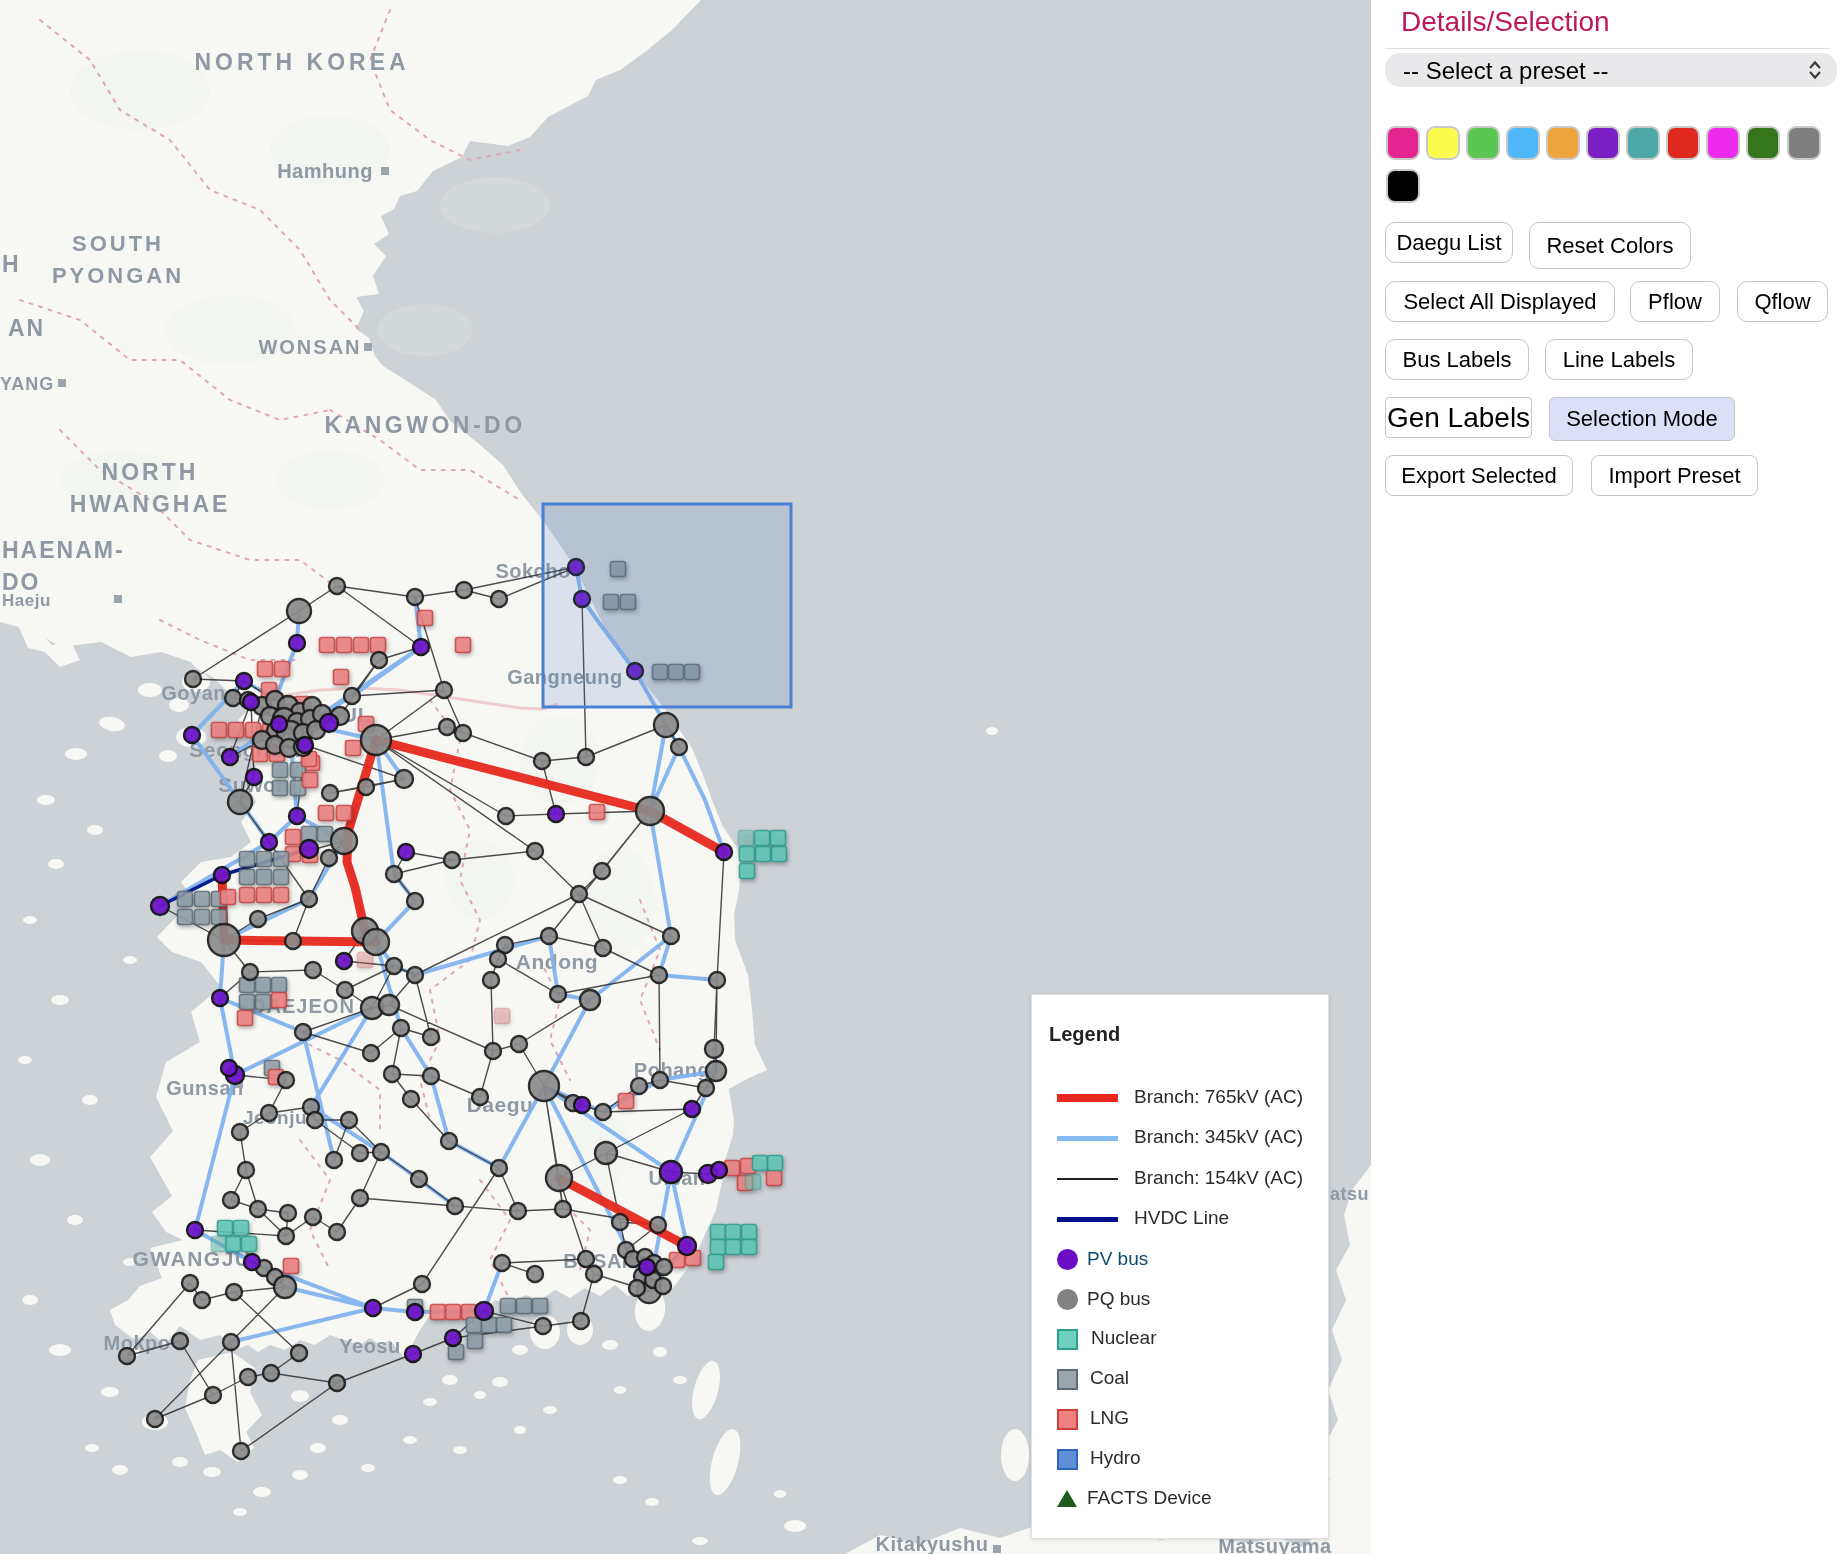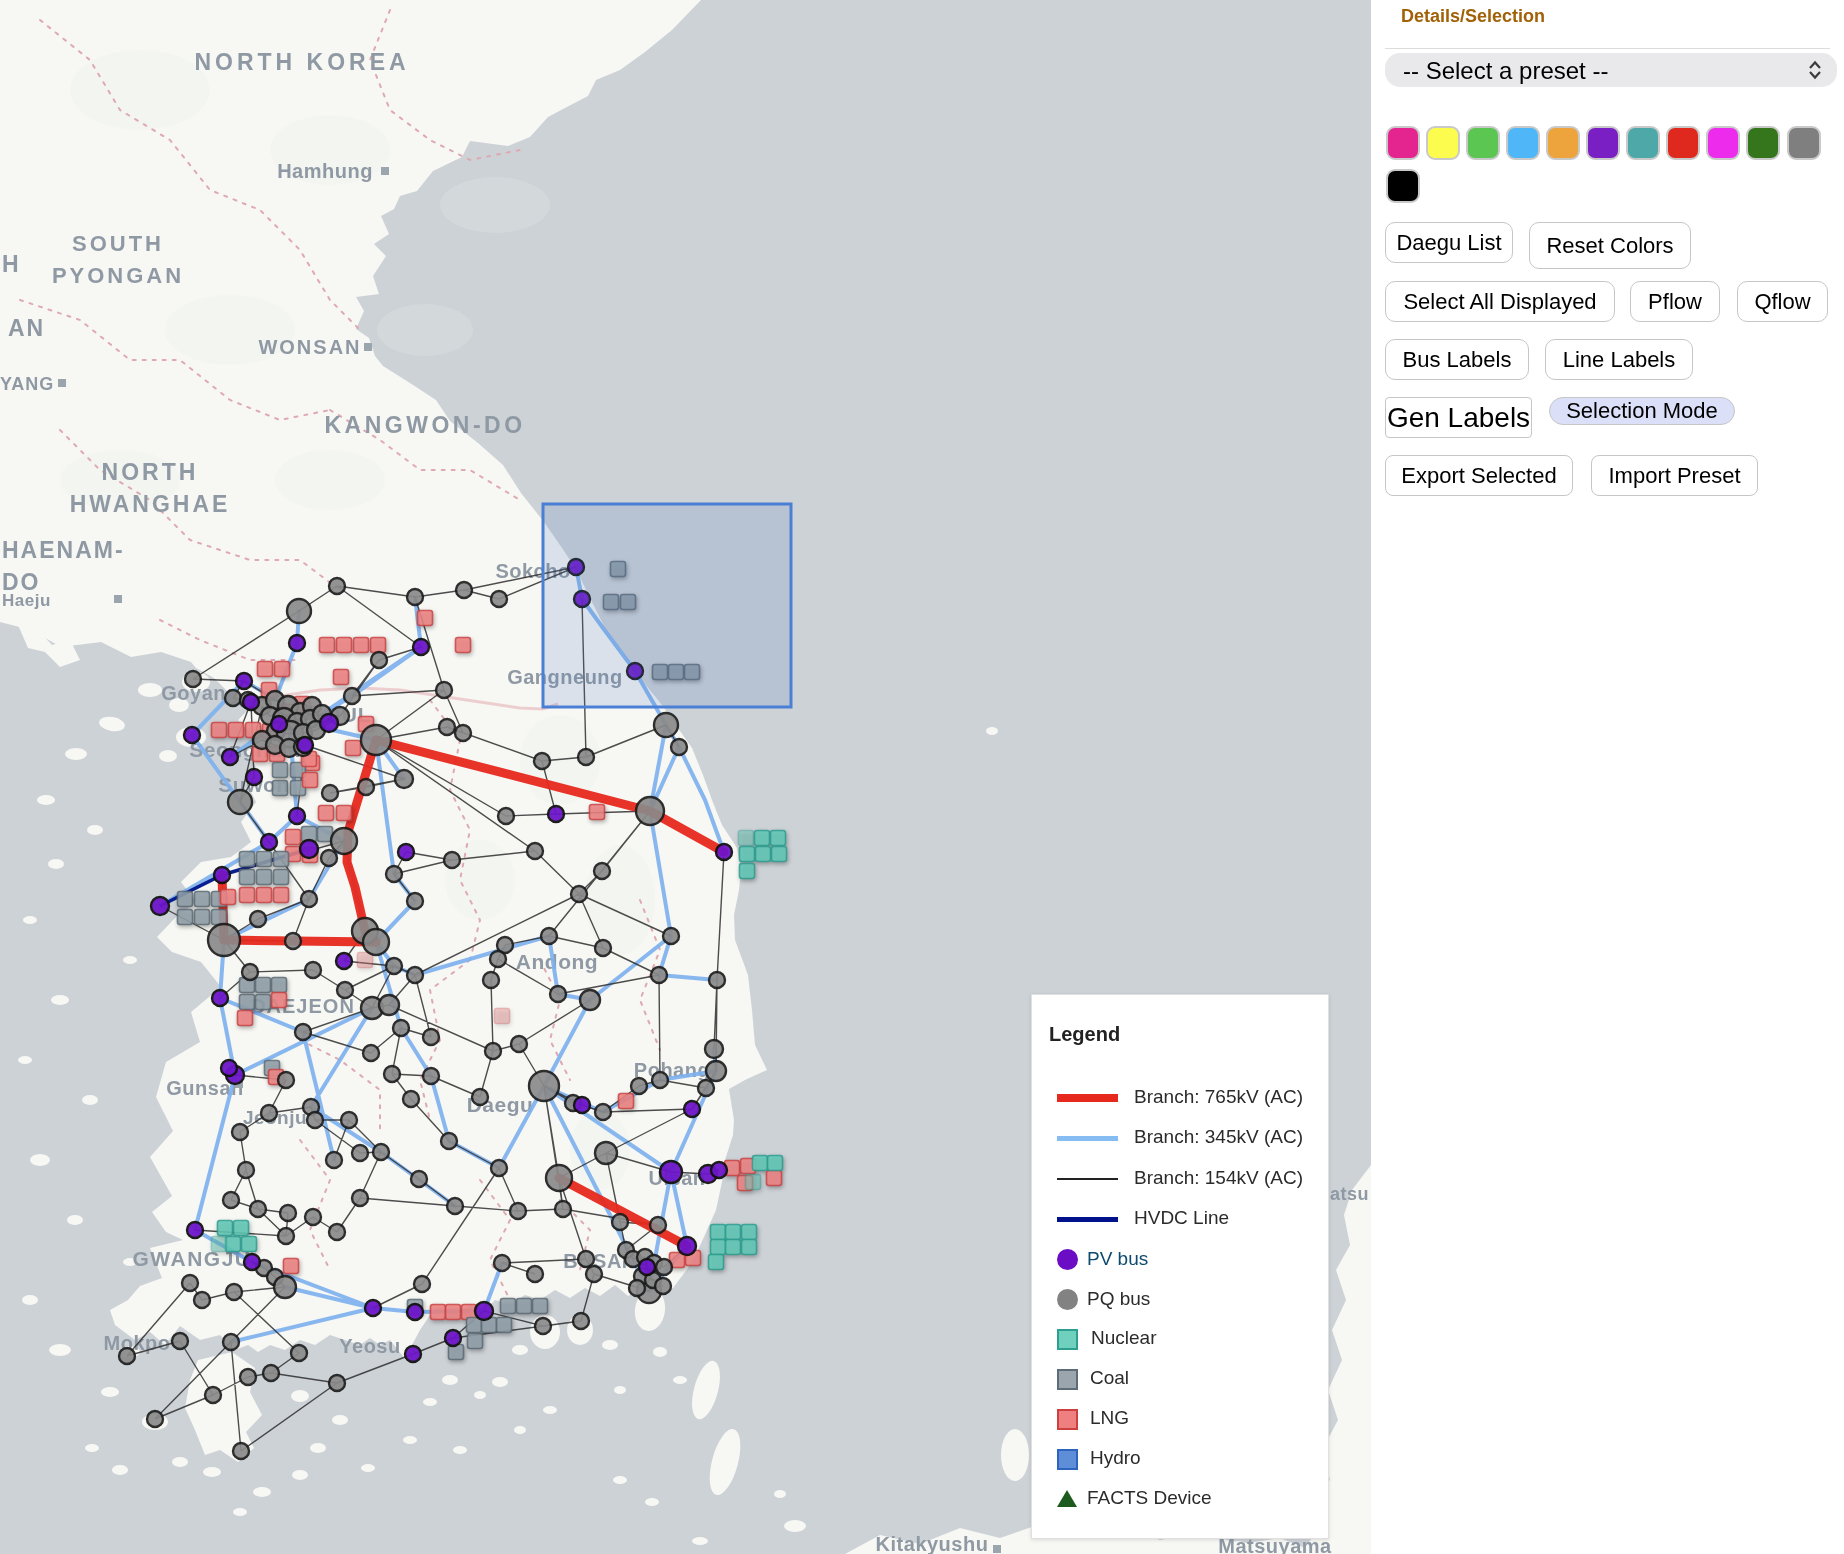--- a/index.html
+++ b/index.html
@@ -492,21 +492,21 @@
       <div style="position:absolute;left:25px;top:464px;height:0">
         <div style="position:absolute;top:-10px;left:0px;width:17px;height:17px;background:#5e8ed8;border:2.5px solid #2c64c0"></div>
       </div>
       <div style="position:absolute;left:58px;top:452px;font-size:19px;color:#2b2b2b">Hydro</div>
       <div style="position:absolute;left:25px;top:504px;height:0">
         <div style="position:absolute;top:-9px;left:0;width:0;height:0;border-left:10px solid transparent;border-right:10px solid transparent;border-bottom:17px solid #1d5a1d"></div>
       </div>
       <div style="position:absolute;left:55px;top:492px;font-size:19px;color:#2b2b2b">FACTS Device</div>
     </div>
 <div style="position:absolute;left:1371px;top:0;width:473px;height:1554px;background:#fff">
-      <div style="position:absolute;left:30px;top:6px;font-size:18px;font-weight:bold;color:#a16207">Details/Selection</div>
+      <div style="position:absolute;left:30px;top:6px;font-size:28px;font-weight:normal;color:#be185d">Details/Selection</div>
       <div style="position:absolute;left:14px;top:48px;width:445px;height:1px;background:#dcdcdc"></div>
       <div style="position:absolute;left:14px;top:53px;width:452px;height:34px;background:#e9e9eb;border-radius:15px">
         <div style="position:absolute;left:18px;top:4px;font-size:24px;color:#000">-- Select a preset --</div>
         <svg width="16" height="22" viewBox="0 0 16 22" style="position:absolute;right:14px;top:6px">
           <path d="M3 9 L8 3.5 L13 9" stroke="#3c3c3c" stroke-width="2.2" fill="none"></path>
           <path d="M3 13 L8 18.5 L13 13" stroke="#3c3c3c" stroke-width="2.2" fill="none"></path>
         </svg>
       </div>
     </div>
 <div style="position:absolute;left:1385.5px;top:126px;width:34px;height:34px;border-radius:9px;background:#e5258f;border:2px solid #c9c9c9;box-sizing:border-box"></div>
@@ -522,15 +522,15 @@
     <div style="position:absolute;left:1786.5px;top:126px;width:34px;height:34px;border-radius:9px;background:#7f7f7f;border:2px solid #c9c9c9;box-sizing:border-box"></div>
     <div style="position:absolute;left:1385.5px;top:169px;width:34px;height:34px;border-radius:9px;background:#000;border:2px solid #c9c9c9;box-sizing:border-box"></div>
 <div style="position:absolute;left:1385px;top:222px;width:128px;height:41px;background:#fff;border:1.5px solid #c6c6c6;border-radius:10px;box-sizing:border-box;display:flex;align-items:center;justify-content:center;font-size:22px;color:#000">Daegu List</div>
     <div style="position:absolute;left:1529px;top:222px;width:162px;height:47px;background:#fff;border:1.5px solid #c6c6c6;border-radius:10px;box-sizing:border-box;display:flex;align-items:center;justify-content:center;font-size:22px;color:#000">Reset Colors</div>
     <div style="position:absolute;left:1385px;top:281px;width:230px;height:41px;background:#fff;border:1.5px solid #c6c6c6;border-radius:10px;box-sizing:border-box;display:flex;align-items:center;justify-content:center;font-size:22px;color:#000">Select All Displayed</div>
     <div style="position:absolute;left:1630px;top:281px;width:90px;height:41px;background:#fff;border:1.5px solid #c6c6c6;border-radius:10px;box-sizing:border-box;display:flex;align-items:center;justify-content:center;font-size:22px;color:#000">Pflow</div>
     <div style="position:absolute;left:1737px;top:281px;width:91px;height:41px;background:#fff;border:1.5px solid #c6c6c6;border-radius:10px;box-sizing:border-box;display:flex;align-items:center;justify-content:center;font-size:22px;color:#000">Qflow</div>
     <div style="position:absolute;left:1385px;top:339px;width:144px;height:41px;background:#fff;border:1.5px solid #c6c6c6;border-radius:10px;box-sizing:border-box;display:flex;align-items:center;justify-content:center;font-size:22px;color:#000">Bus Labels</div>
     <div style="position:absolute;left:1545px;top:339px;width:148px;height:41px;background:#fff;border:1.5px solid #c6c6c6;border-radius:10px;box-sizing:border-box;display:flex;align-items:center;justify-content:center;font-size:22px;color:#000">Line Labels</div>
     <div style="position:absolute;left:1385px;top:397px;width:147px;height:41px;background:#fff;border:1.5px solid #c6c6c6;border-radius:4px;box-sizing:border-box;display:flex;align-items:center;justify-content:center;font-size:28px;color:#000">Gen Labels</div>
-    <div style="position:absolute;left:1549px;top:397px;width:186px;height:28px;background:#dbdff8;border:1.5px solid #c6c6c6;border-radius:14px;box-sizing:border-box;display:flex;align-items:center;justify-content:center;font-size:22px;color:#000">Selection Mode</div>
+    <div style="position:absolute;left:1549px;top:397px;width:186px;height:44px;background:#dbdff8;border:1.5px solid #c6c6c6;border-radius:6px;box-sizing:border-box;display:flex;align-items:center;justify-content:center;font-size:22px;color:#000">Selection Mode</div>
     <div style="position:absolute;left:1385px;top:455px;width:188px;height:41px;background:#fff;border:1.5px solid #c6c6c6;border-radius:8px;box-sizing:border-box;display:flex;align-items:center;justify-content:center;font-size:22px;color:#000">Export Selected</div>
     <div style="position:absolute;left:1591px;top:455px;width:167px;height:41px;background:#fff;border:1.5px solid #c6c6c6;border-radius:8px;box-sizing:border-box;display:flex;align-items:center;justify-content:center;font-size:22px;color:#000">Import Preset</div>
 </div>
 </body></html>

